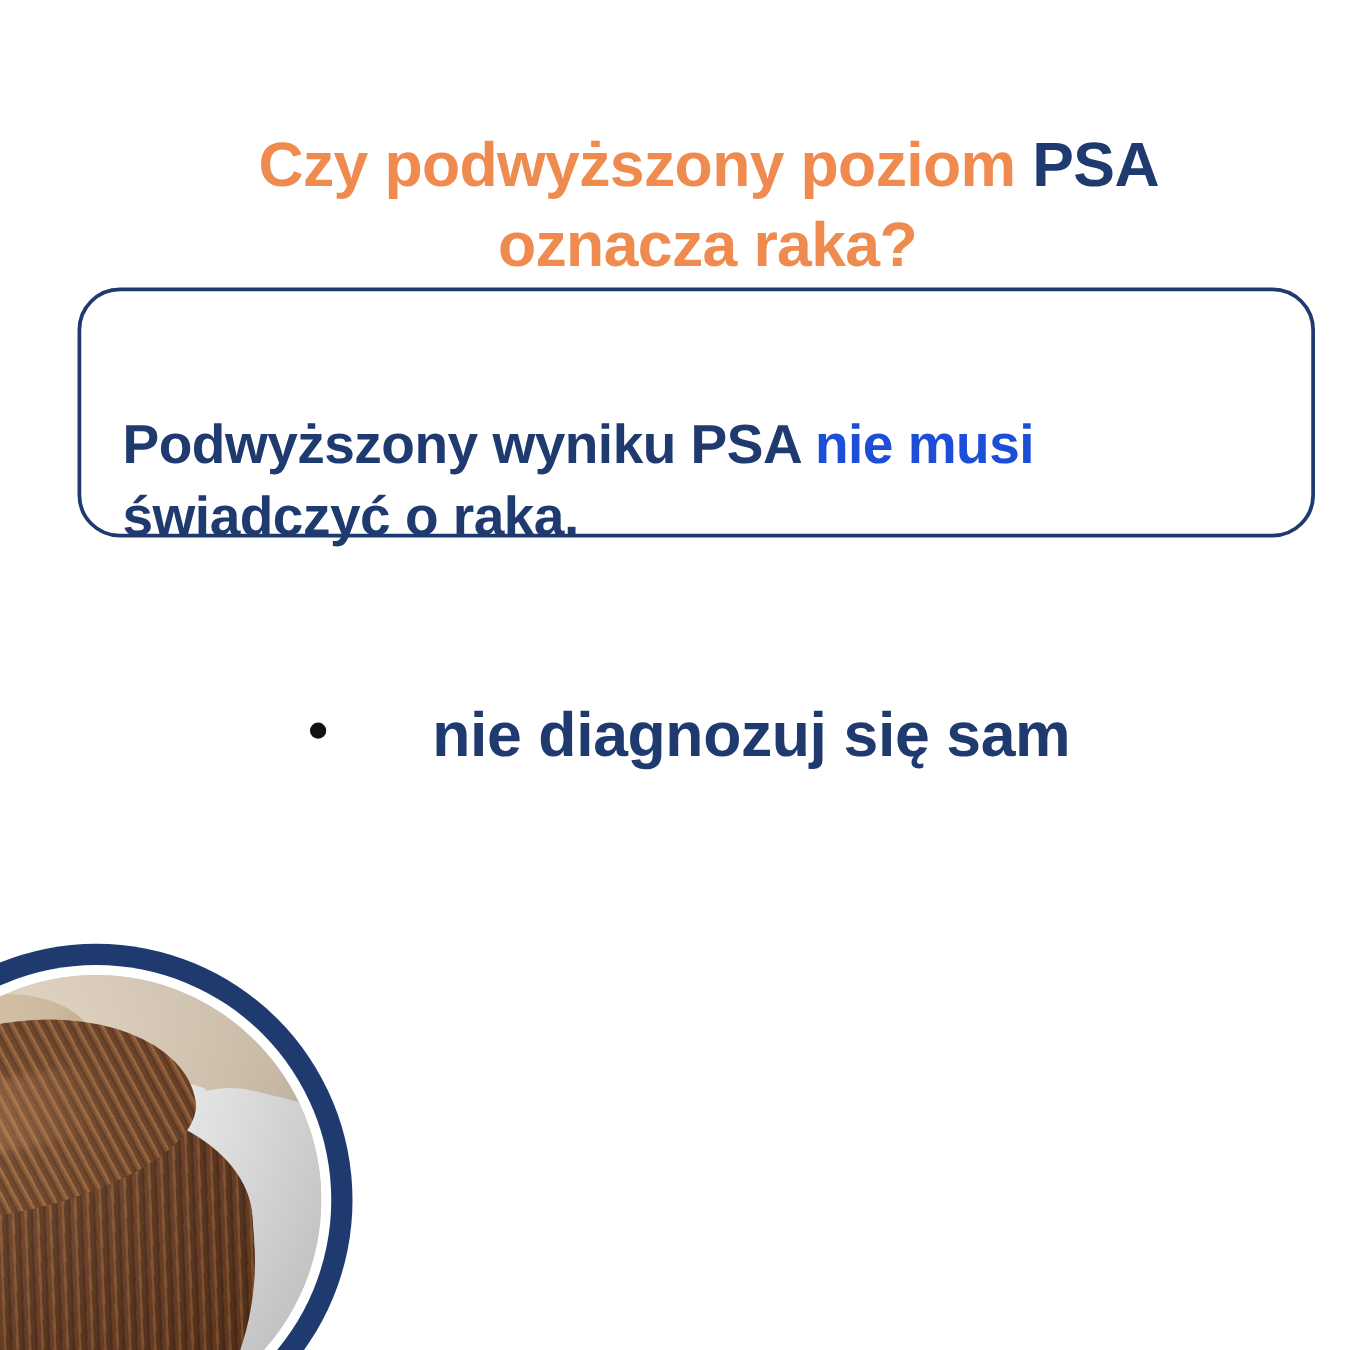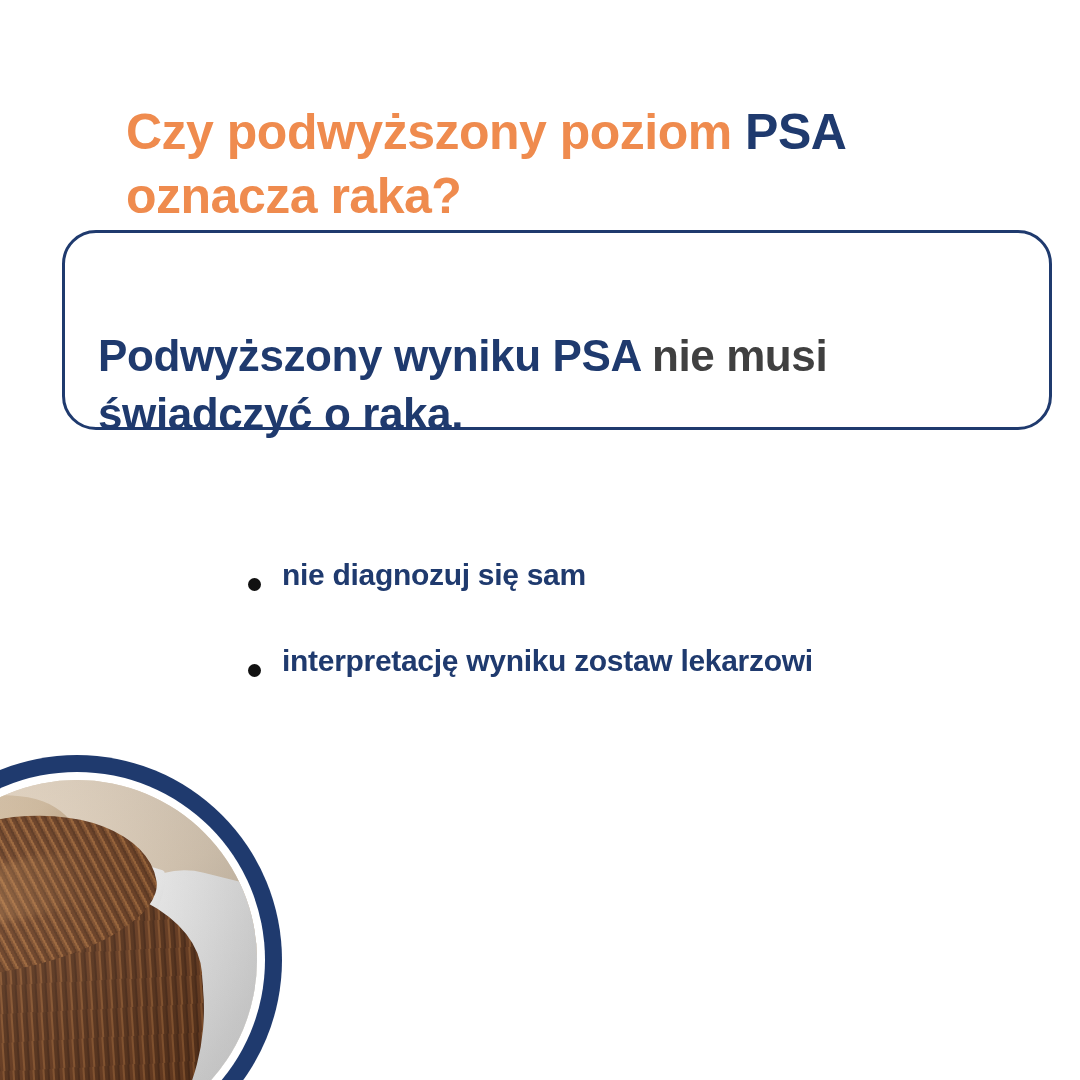--- a/index.html
+++ b/index.html
@@ -28,20 +28,21 @@
     position: absolute;
     left: 126px;
     top: 66px;
     width: 880px;
     font-size: 50px;
     font-weight: bold;
     line-height: 1.28;
     letter-spacing: -0.5px;
     color: #EF8B4E;
     font-family: "Liberation Sans", sans-serif;
+    text-align: center;
   }
   .headline .accent-navy { color: #1F3A6E; }
 
   
   .callout {
     position: absolute;
     left: 62px;
     top: 230px;
     width: 990px;
     height: 200px;
@@ -55,42 +56,43 @@
     left: 33px;
     top: 50px;
     width: 940px;
     font-size: 44px;
     font-weight: bold;
     line-height: 1.32;
     letter-spacing: -0.4px;
     color: #1F3A6E;
     font-family: "Liberation Sans", sans-serif;
   }
-  .callout-text .accent-orange { color: #404040; }
+  .callout-text .accent-orange { color: #1d4ed8; }
 
   
   .bullets {
     position: absolute;
     left: 240px;
     top: 556px;
     width: 680px;
     margin: 0;
     padding: 0;
     list-style: none;
   }
   .bullets li {
     position: relative;
     padding-left: 42px;
     margin-bottom: 48px;
-    font-size: 30px;
+    font-size: 50px;
     font-weight: bold;
     line-height: 1.28;
     letter-spacing: -0.3px;
     color: #1F3A6E;
     font-family: "Liberation Sans", sans-serif;
+    text-align: center;
   }
   .bullets li:last-child { margin-bottom: 0; }
   .bullets li .dot {
     position: absolute;
     left: 8px;
     top: 22px;
     width: 13px;
     height: 13px;
     background: #111111;
     border-radius: 50%;
@@ -225,24 +227,20 @@
   <div class="callout">
     <p class="callout-text">
       <span>Podwyższony wyniku PSA </span><span class="accent-orange">nie musi</span><span> świadczyć o raka.</span>
     </p>
   </div>
 
   <ul class="bullets">
     <li>
       <span class="dot"></span>
       <span>nie diagnozuj się sam</span>
-    </li>
-    <li>
-      <span class="dot"></span>
-      <span>interpretację wyniku zostaw lekarzowi</span>
     </li>
   </ul>
 
   <div class="photo-circle">
     <div class="ring-gap"></div>
     <div class="photo-clip">
       <div class="skin"></div>
       <div class="cloth"></div>
       <div class="cloth-fold"></div>
       <div class="hair-back"></div>

